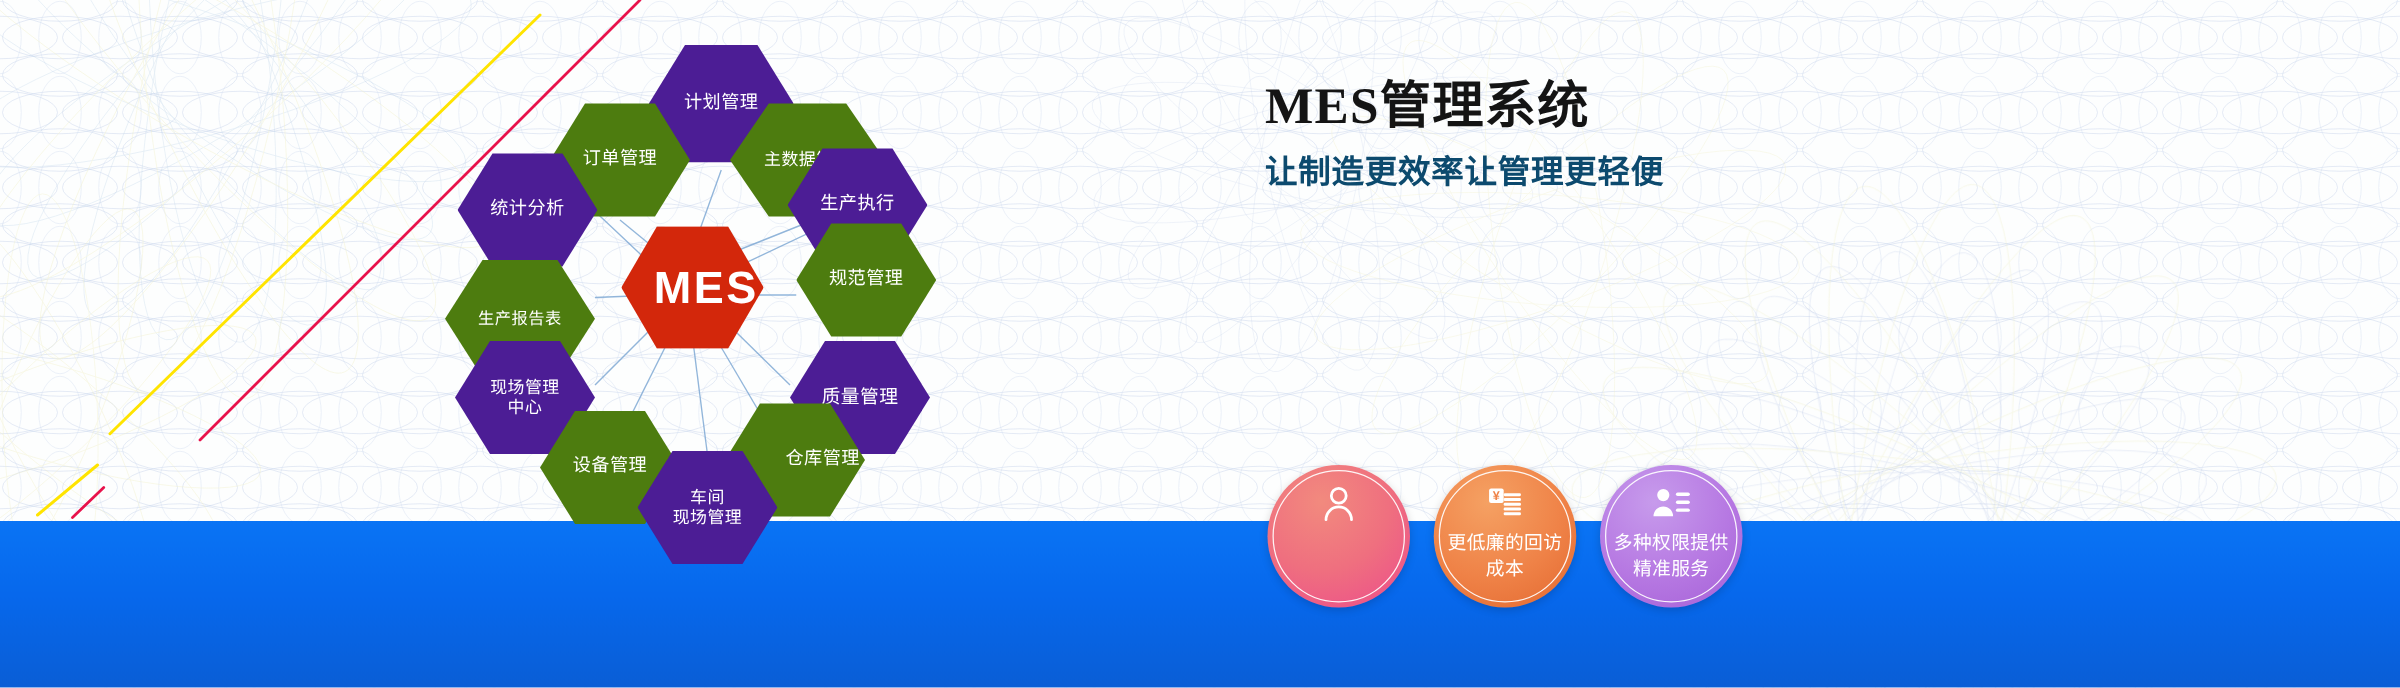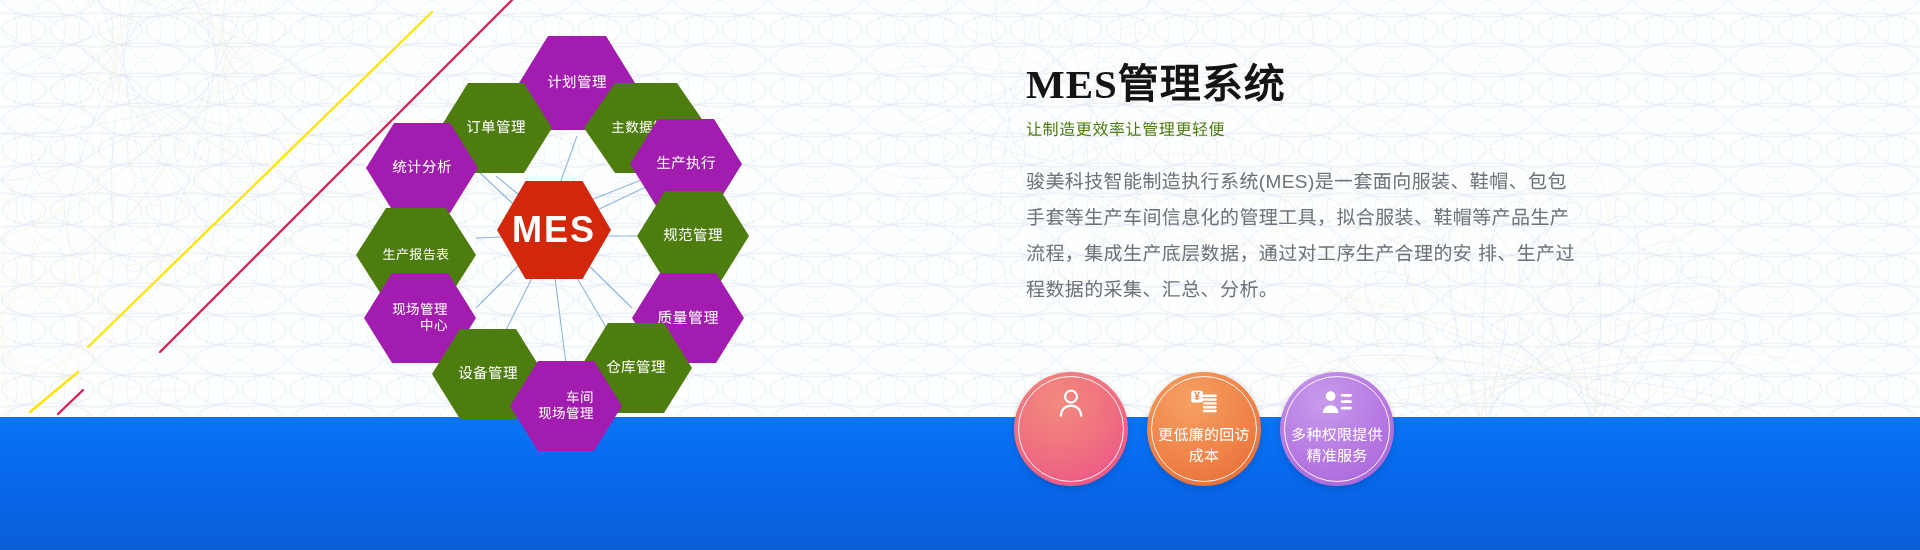--- a/index.html
+++ b/index.html
@@ -24,40 +24,40 @@
     position:absolute;
     display:flex;align-items:center;justify-content:center;text-align:center;
     color:#ffffff;
     clip-path:polygon(25% 3%,75% 3%,100% 50%,75% 97%,25% 97%,0% 50%);
     line-height:1.22;
     letter-spacing:.4px;
     box-sizing:border-box;
     padding:2px 4px;
     font-weight:400;
   }
-  .hex.green{background:#a21caf;text-align:right;}
+  .hex.green{background:#4c1d95;}
   .hex.blue{background:#4d7c0f;}
   .hex.red{background:#d3270b;}
   .hex-core{
     font-weight:bold;letter-spacing:2px;
   }
   .hex-label{display:block;white-space:pre-line;}
 
   
   #hex-links{position:absolute;left:0;top:0;width:490px;height:432px;overflow:visible;}
 
   
-  #content{position:absolute;left:1012px;top:62px;width:600px;margin-left:14px;}
+  #content{position:absolute;left:1012px;top:62px;width:600px;}
   #headline{
     font-family:"Liberation Serif","DejaVu Serif",serif;
     font-weight:bold;font-size:41px;color:#141414;letter-spacing:1px;
     margin:0;line-height:1.1;
   }
   #subhead{
-    font-size:16px;color:#4d7c0f;margin:9px 0 0 0;letter-spacing:.6px;font-weight:400;
+    font-size:26px;color:#0c4a6e;margin:9px 0 0 0;letter-spacing:.6px;font-weight:700;
   }
   #body-copy{
     margin:24px 0 0 0;
     font-size:19px;line-height:36px;color:#6c7278;letter-spacing:.4px;
     width:560px;
   }
 
   
   #badges{position:absolute;left:1014px;top:372px;display:flex;gap:19px;}
   .badge{
@@ -241,51 +241,50 @@
         </div>
         <div class="hex green" style="left: 36px; top: 112px; width: 112px; height: 96px; font-size: 14.5px;">
           <span class="hex-label">统计分析</span>
         </div>
         <div class="hex green" style="left: 300px; top: 108px; width: 112px; height: 96px; font-size: 14.5px;">
           <span class="hex-label">生产执行</span>
         </div>
         <div class="hex blue" style="left: 26px; top: 197px; width: 120px; height: 100px; font-size: 13px;">
           <span class="hex-label">生产报告表</span>
         </div>
-        <div class="hex blue" style="left: 307px; top: 180px; width: 112px; height: 96px; font-size: 14.5px;">
+        <div class="hex blue" style="left: 307px; top: 168px; width: 112px; height: 96px; font-size: 14.5px;">
           <span class="hex-label">规范管理</span>
         </div>
         <div class="hex green" style="left: 34px; top: 262px; width: 112px; height: 96px; font-size: 13.5px;">
           <span class="hex-label">现场管理
 中心</span>
         </div>
         <div class="hex green" style="left: 302px; top: 262px; width: 112px; height: 96px; font-size: 15px;">
           <span class="hex-label">质量管理</span>
         </div>
         <div class="hex blue" style="left: 102px; top: 318px; width: 112px; height: 96px; font-size: 14.5px;">
           <span class="hex-label">设备管理</span>
         </div>
-        <div class="hex blue" style="left: 250px; top: 312px; width: 112px; height: 96px; font-size: 14.5px;">
+        <div class="hex blue" style="left: 250px; top: 312px; width: 112px; height: 96px; font-size: 14.5px; justify-content: flex-end;">
           <span class="hex-label">仓库管理</span>
         </div>
         <div class="hex green" style="left: 180px; top: 350px; width: 112px; height: 96px; font-size: 13.5px;">
           <span class="hex-label">车间
 现场管理</span>
         </div>
       </div>
 
-    <div class="hex red hex-core" style="left:167px;top:170px;width:114px;height:104px;font-size:36px;">
+    <div class="hex red hex-core" style="left:167px;top:170px;width:114px;height:104px;font-size:36px;justify-content:flex-end;">
       <span class="hex-label">MES</span>
     </div>
   </div>
 
   <div id="content">
     <h1 id="headline">MES管理系统</h1>
     <p id="subhead">让制造更效率让管理更轻便</p>
-    <p id="body-copy">骏美科技智能制造执行系统(MES)是一套面向服装、鞋帽、包包手套等生产车间信息化的管理工具，拟合服装、鞋帽等产品生产流程，集成生产底层数据，通过对工序生产合理的安 排、生产过程数据的采集、汇总、分析。</p>
   </div>
 
   <div id="badges">
       <div class="badge b2">
         <div class="ring"></div>
         <div class="badge-icon">
           <svg width="34" height="34" viewBox="0 0 32 32" fill="#ffffff">
             <g fill="none" stroke="#fff" stroke-width="2.1">
               <circle cx="16" cy="10" r="5.6"></circle>
               <path d="M6.4 28c0-5.3 4.3-9.6 9.6-9.6s9.6 4.3 9.6 9.6" stroke-linecap="round"></path>

